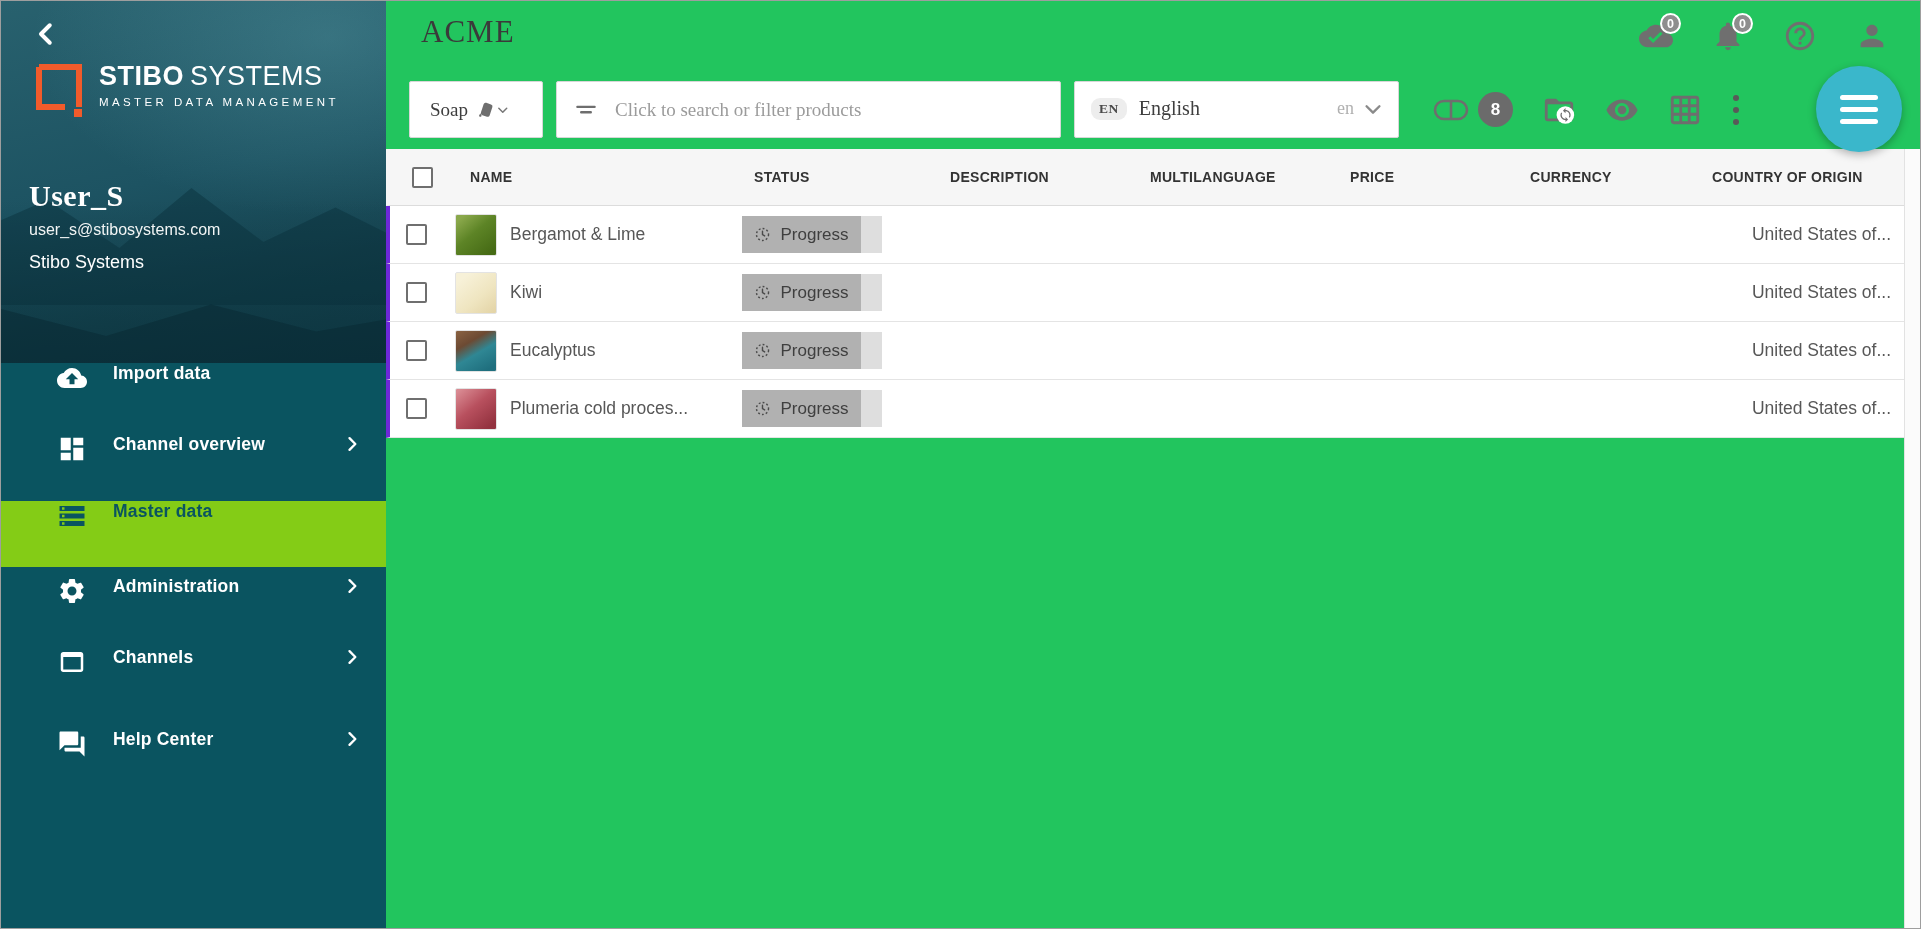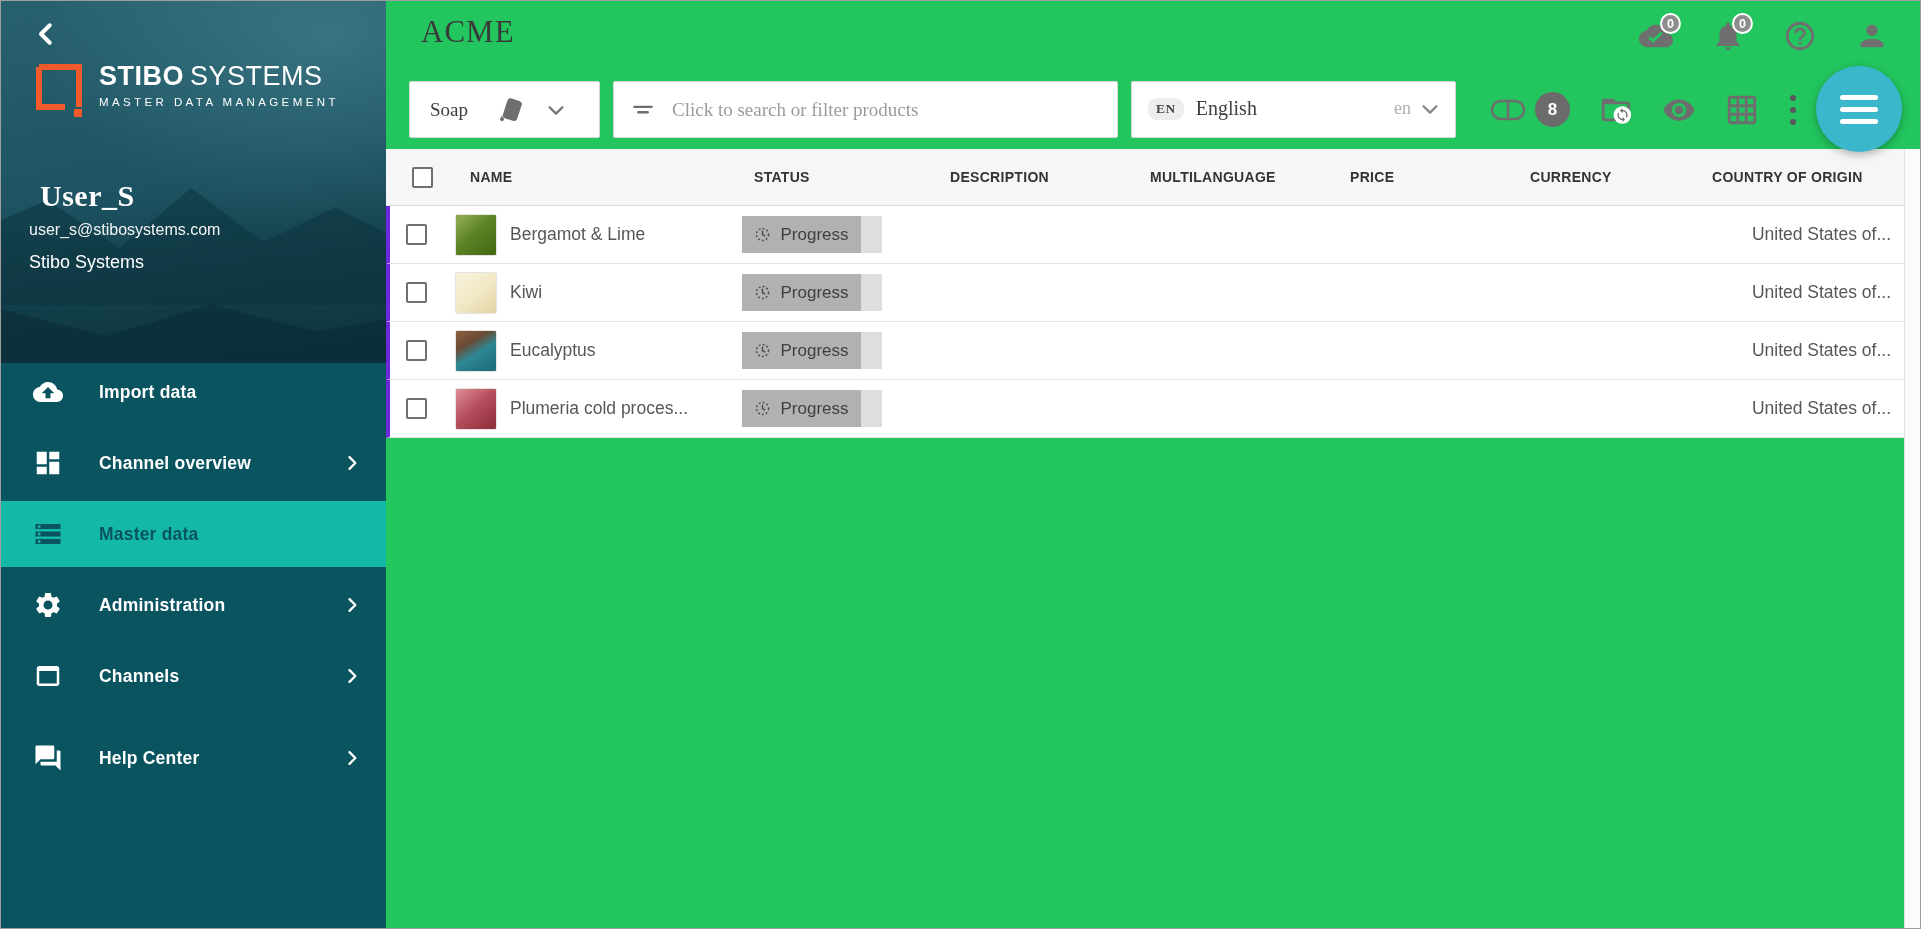--- a/index.html
+++ b/index.html
@@ -18,47 +18,47 @@
     clip-path:polygon(0 100%,0 55%,18% 30%,33% 62%,48% 22%,63% 58%,78% 35%,100% 70%,100% 100%); }
   .mountain2 { position:absolute; bottom:0; left:0; width:420px; height:90px; background:rgba(7,40,49,.5);
     clip-path:polygon(0 100%,0 40%,25% 70%,50% 35%,75% 65%,100% 45%,100% 100%); }
   .collapse-btn { position:absolute; top:18px; left:30px; width:30px; height:30px; cursor:pointer; }
   .logo-row { position:absolute; top:60px; left:34px; display:flex; align-items:flex-start; }
   .logo-mark { width:50px; height:54px; margin-right:14px; margin-top:2px; }
   .logo-text .brand { font-size:27px; letter-spacing:.5px; line-height:30px; color:#fff; }
   .logo-text .brand b { font-weight:700;margin-top:20px; }
   .logo-text .brand .light { font-weight:300; margin-left:6px; }
   .logo-text .tagline { font-size:11.5px; letter-spacing:3.4px; font-weight:400; margin-top:5px; color:#fff; }
-  .user-name { position:absolute; top:178px; left:39px; font-family:"Liberation Serif",serif; font-weight:700; font-size:30px; letter-spacing:.5px; }
+  .user-name { position:absolute; top:178px; left:28px; font-family:"Liberation Serif",serif; font-weight:700; font-size:30px; letter-spacing:.5px; }
   .user-email { position:absolute; top:220px; left:28px; font-size:16px; font-weight:400; color:#f2f5f5; }
   .user-org { position:absolute; top:251px; left:28px; font-size:18px; color:#fff; }
 
   .nav { position:absolute; top:362px; left:0; right:0; }
-  .nav-item { position:relative; height:58px; display:flex; align-items:center; padding-left:32px; cursor:pointer; margin-bottom:13px;gap:10px; }
+  .nav-item { position:relative; height:58px; display:flex; align-items:flex-start; padding-left:56px; cursor:pointer; margin-bottom:13px; }
   .nav-item .nav-icon { width:30px; height:30px; flex:0 0 30px; }
   .nav-item .nav-icon svg { width:100%; height:100%; fill:#fff; }
   .nav-label { margin-left:26px; font-size:17.5px; font-weight:700; color:#fff; letter-spacing:.2px; }
   .nav-chevron { position:absolute; right:24px; width:20px; height:20px; }
-  .nav-item.active { background:#14b8a6; height:66px; margin:-4px 0 9px 0; }
+  .nav-item.active { background:#84cc16; height:66px; margin:-4px 0 9px 0; }
   .nav-item.active .nav-label { color:#0a5460; }
   .nav-item.active .nav-icon svg { fill:#0a5460; }
   .nav-item.help-gap { margin-top:24px; }
 
   
   .main { position:absolute; left:385px; top:0; right:0; bottom:0; background:#22c55e; }
   .page-title { position:absolute; top:13px; left:35px; font-family:"Liberation Serif",serif; font-size:31px; font-weight:500; color:#3a3a3a; letter-spacing:1px; }
 
   .top-icons { position:absolute; top:18px; right:31px; display:flex; align-items:center; gap:38px; }
   .ticon { position:relative; width:34px; height:34px; cursor:pointer; }
   .ticon svg { width:34px; height:34px; fill:#6f6f6f; }
   .count-badge { position:absolute; top:-6px; right:-8px; width:21px; height:21px; border-radius:50%; background:#8e8e8e; color:#fff; font-size:12.5px; font-weight:700; display:flex; align-items:center; justify-content:center; border:2px solid #fff; }
 
   .toolbar { position:absolute; top:80px; left:23px; right:0; height:57px; display:flex; align-items:center; }
   .tb-box { height:57px; border:1px solid #d7d7d7; border-radius:2px; background:#fff; display:flex; align-items:center; }
-  .category-select { width:191px; padding:0 32px 0 20px; justify-content:space-between; cursor:pointer; }
+  .category-select { width:134px; padding:0 32px 0 20px; justify-content:space-between; cursor:pointer; }
   .category-select .cat-label { font-family:"Liberation Serif",serif; font-size:19px; color:#3d3d3d; }
   .soap-icon { width:30px; height:30px; margin:0 2px 0 8px; }
   .search-box { width:505px; margin-left:13px; padding:0 16px; }
   .filter-icon { width:26px; height:26px; flex:0 0 26px; }
   .search-input { border:none; outline:none; flex:1; margin-left:16px; font-family:"Liberation Serif",serif; font-size:19px; color:#444; background:transparent; }
   .search-input::placeholder { color:#9b9b9b; }
   .lang-select { width:325px; margin-left:13px; padding:0 14px 2px 16px; cursor:pointer; }
   .lang-badge { background:#ededed; border-radius:9px; padding:3px 8px; font-family:"Liberation Serif",serif; font-size:13.5px; font-weight:700; color:#4a4a4a; letter-spacing:.5px; }
   .lang-name { font-family:"Liberation Serif",serif; font-size:20px; color:#3f3f3f; margin-left:12px; flex:1; }
   .lang-code { font-family:"Liberation Serif",serif; font-size:18px; color:#b0b0b0; margin-right:8px; }

